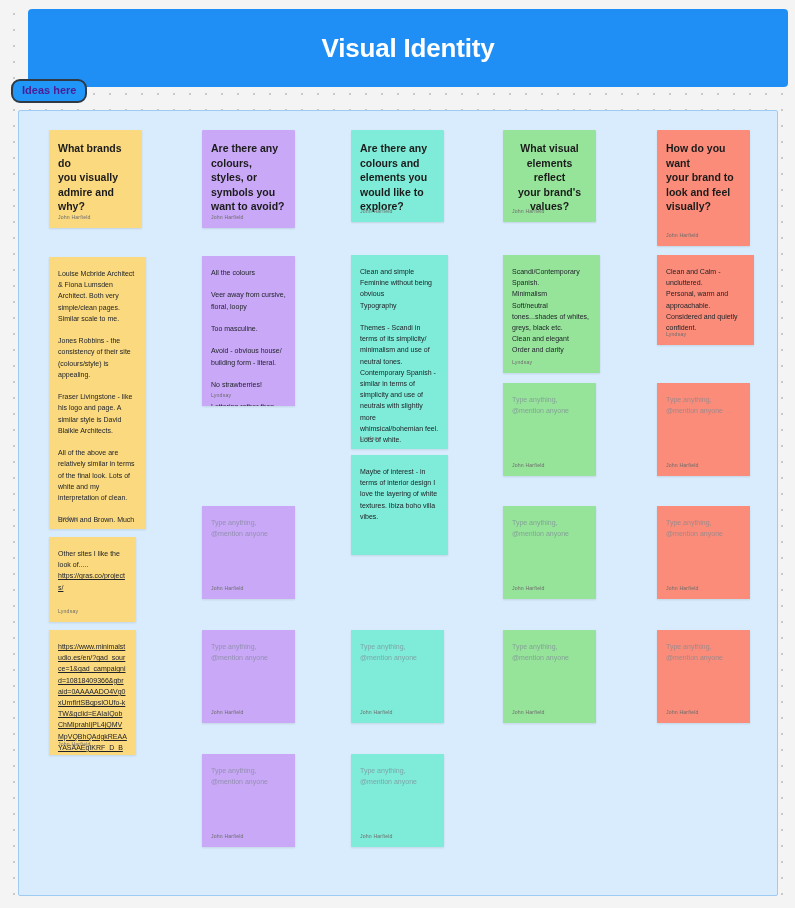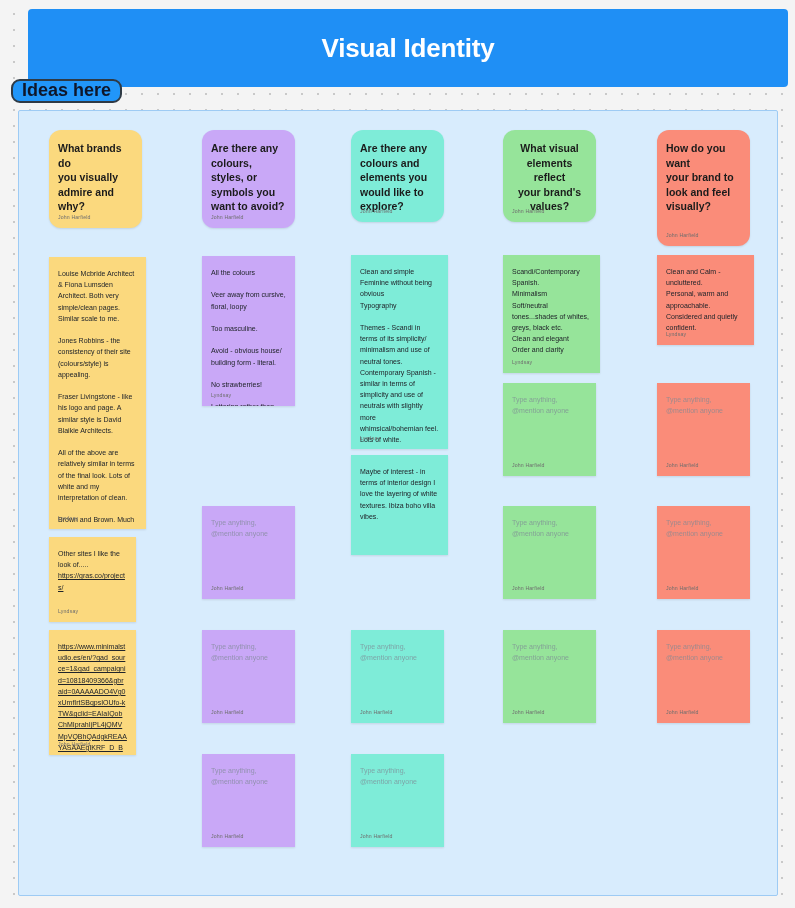--- a/index.html
+++ b/index.html
@@ -42,22 +42,22 @@
 
   
   .frame-tab {
     position: absolute;
     left: 11px;
     top: 79px;
     background: #2196f9;
     border: 2px solid #2f3a45;
     border-radius: 9px;
     padding: 2px 9px 3px 9px;
-    color: #0f172a;
-    font-size: 18px;
+    color: #4c1d95;
+    font-size: 11px;
     font-weight: bold;
     line-height: 15px;
     z-index: 6;
     white-space: nowrap;
   }
 
   
   .frame {
     position: absolute;
     left: 18px;
@@ -71,21 +71,21 @@
 
   
   .note {
     position: absolute;
     box-sizing: border-box;
     padding: 11px 9px 8px 9px;
     overflow: hidden;
     box-shadow: 0 1px 2px rgba(0,0,0,0.10);
   }
   .note.header {
-    border-radius: 12px;
+    border-radius: 1px;
   }
   .note-title {
     font-size: 10.5px;
     font-weight: bold;
     line-height: 14.5px;
     color: #1b1b1b;
     white-space: pre-line;
   }
   .note-body {
     font-size: 7px;

